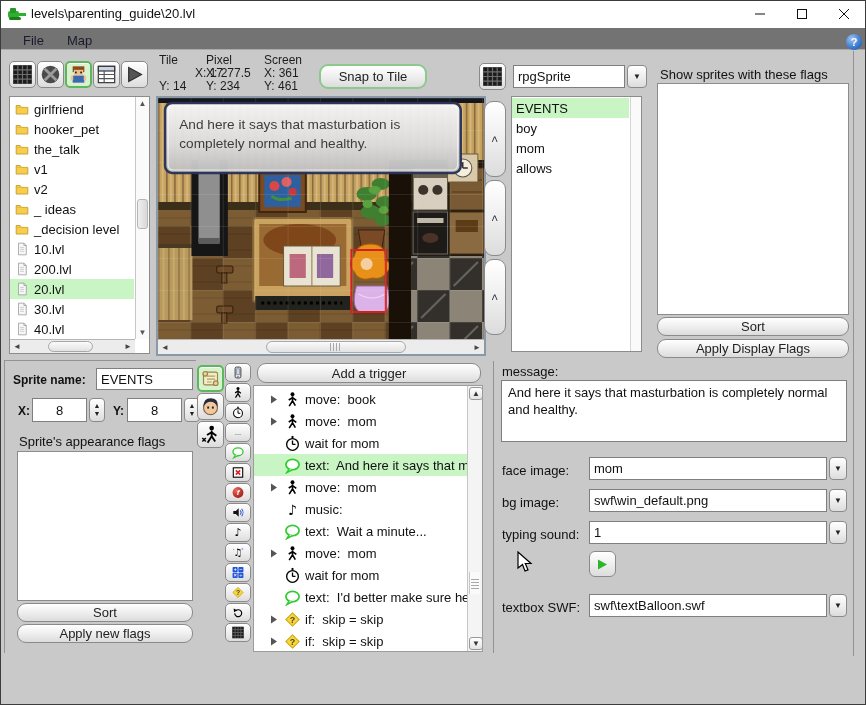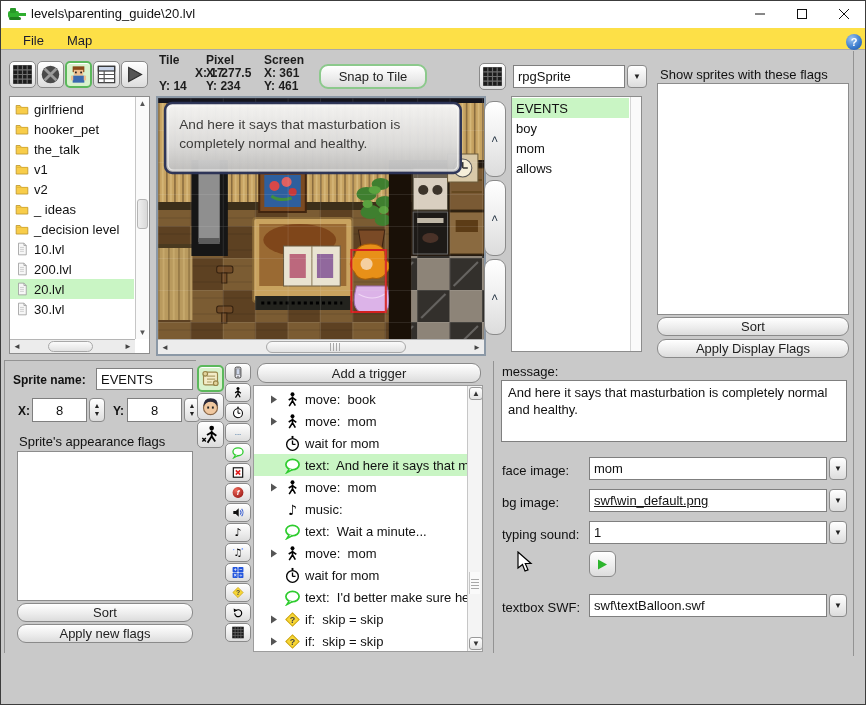--- a/index.html
+++ b/index.html
@@ -6,21 +6,21 @@
   *{box-sizing:border-box;}
   .window{position:relative;width:866px;height:705px;background:#c9c9c9;
     font-family:"Liberation Sans",sans-serif;border:1px solid #3c3c3c;overflow:hidden;}
   
   .titlebar{position:absolute;left:0;top:0;width:100%;height:38px;background:#fff;border-bottom:1px solid #e2e2e2;}
   .app-icon{position:absolute;left:7px;top:6px;width:18px;height:14px;}
   .title-text{position:absolute;left:30px;top:5px;font-size:13px;color:#111;}
   .winbtn{position:absolute;top:0;width:42px;height:26px;display:flex;align-items:center;justify-content:center;background:#fff;border:none;}
   .winbtn svg{width:12px;height:12px;}
   
-  .menubar{position:absolute;left:0;top:27px;width:100%;height:22px;background:#fde047;border-bottom:1px solid #a9a9a9;}
+  .menubar{position:absolute;left:0;top:27px;width:100%;height:22px;background:#737373;border-bottom:1px solid #a9a9a9;}
   .menu-item{position:absolute;top:3px;font-size:13px;color:#1b1b2f;padding:2px 6px;}
   .help-icon{position:absolute;right:3px;top:33px;width:16px;height:16px;border-radius:50%;
     background:radial-gradient(circle at 35% 30%,#9cc4f0,#3f7fd0 55%,#1d4f9c);color:#fff;
     font-size:11px;font-weight:bold;display:flex;align-items:center;justify-content:center;}
   
   .btn{position:absolute;background:linear-gradient(#ffffff,#ededed 55%,#dcdcdc);border:1px solid #8a8a8a;
     border-radius:9px;font-size:13px;color:#222;display:flex;align-items:center;justify-content:center;
     box-shadow:inset 0 1px 0 #fff;}
   .icon-btn{border-radius:5px;padding:2px;}
   .icon-btn svg{width:100%;height:100%;}
@@ -44,21 +44,21 @@
   .vsb .arr{position:absolute;left:0;width:100%;text-align:center;font-size:8px;color:#555;line-height:13px;}
   .vsb .thumb{position:absolute;left:1px;right:1px;background:linear-gradient(90deg,#efefef,#d8d8d8);border:1px solid #b5b5b5;border-radius:3px;}
   .hsb{position:absolute;background:#ececec;border-top:1px solid #b5b5b5;}
   .hsb .arr{position:absolute;top:0;height:100%;display:flex;align-items:center;justify-content:center;font-size:8px;color:#444;width:14px;}
   .hsb .thumb{position:absolute;top:1px;bottom:1px;background:linear-gradient(#fbfbfb,#e2e2e2);border:1px solid #a8a8a8;border-radius:6px;}
   .grip{width:12px;height:8px;background:repeating-linear-gradient(90deg,#a8a8a8 0 1px,transparent 1px 3px);margin:auto;}
   .gripv{width:8px;height:12px;background:repeating-linear-gradient(0deg,#a8a8a8 0 1px,transparent 1px 3px);margin:auto;}
   .sbbtn{position:absolute;background:linear-gradient(#fff,#e3e3e3);border:1px solid #999;border-radius:3px;
     display:flex;align-items:center;justify-content:center;font-size:8px;color:#333;}
   
-  .coord{position:absolute;font-size:12px;font-weight:bold;color:#1d1d1d;}
+  .coord{position:absolute;font-size:12px;font-weight:normal;color:#1d1d1d;}
   
   .combo-arrow{border-radius:4px;font-size:8px;color:#222;}
   
   .spin{border-radius:4px;flex-direction:column;font-size:7px;line-height:8px;color:#222;}
   
   .preview{position:absolute;left:155px;top:95px;width:330px;height:260px;border:2px solid #8b98a6;background:#6b4a2a;}
   .side-collapse{writing-mode:vertical-rl;font-size:11px;color:#123;}
   
   .statusbar{position:absolute;left:0;top:658px;width:100%;height:47px;background:#a8a8a8;border-top:1px solid #7d7d7d;
     font-family:"DejaVu Sans",sans-serif;font-size:12px;color:#101010;}
@@ -262,20 +262,30 @@
         </div>
         <div class="tree-row">
           <span class="ticon">
             <svg viewBox="0 0 18 18">
               <path d="M4.5 1.5 h7 l3 3 v12 h-10 z" fill="#f7f7f7" stroke="#999"></path>
               <path d="M11.5 1.5 v3 h3" fill="none" stroke="#999"></path>
               <path d="M6.5 7h5M6.5 9.5h5M6.5 12h5" stroke="#c4c4c4"></path>
             </svg>
           </span>
           <span class="tlabel">30.lvl</span>
+        </div>
+        <div class="tree-row">
+          <span class="ticon">
+            <svg viewBox="0 0 18 18">
+              <path d="M4.5 1.5 h7 l3 3 v12 h-10 z" fill="#f7f7f7" stroke="#999"></path>
+              <path d="M11.5 1.5 v3 h3" fill="none" stroke="#999"></path>
+              <path d="M6.5 7h5M6.5 9.5h5M6.5 12h5" stroke="#c4c4c4"></path>
+            </svg>
+          </span>
+          <span class="tlabel">40.lvl</span>
         </div>
       </div>
     <div class="vsb" style="right:0;top:0;width:14px;bottom:14px;">
       <span class="arr" style="top:0;">▲</span>
       <div class="thumb" style="top:42%;height:30px;"></div>
       <span class="arr" style="bottom:0;">▼</span>
     </div>
     <div class="hsb" style="left:0;right:14px;bottom:0;height:14px;">
       <span class="arr" style="left:0;">◄</span>
       <div class="thumb" style="left:30%;width:45px;"><span class="grip" style="margin-top:2px;"></span></div>
@@ -757,21 +767,21 @@
   </div>
 
   <span class="lbl" style="left:501px;top:363px;">message:</span>
   <textarea class="tfield" style="left: 500px; top: 379px; width: 346px; height: 62px; resize: none; padding: 3px 6px; line-height: 17px;">And here it says that masturbation is completely normal and healthy.</textarea>
 
   <span class="lbl" style="left:501px;top:462px;">face image:</span>
   <input class="tfield" style="left: 588px; top: 456px; width: 238px; height: 23px;" value="mom">
   <button class="btn combo-arrow" style="left:828px;top:456px;width:18px;height:23px;">▼</button>
 
   <span class="lbl" style="left:501px;top:494px;">bg image:</span>
-  <input class="tfield" style="left: 588px; top: 488px; width: 238px; height: 23px; text-decoration: underline;" value="swf\win_default.png">
+  <input class="tfield" style="left: 588px; top: 488px; width: 238px; height: 23px;" value="swf\win_default.png">
   <button class="btn combo-arrow" style="left:828px;top:488px;width:18px;height:23px;">▼</button>
 
   <span class="lbl" style="left:501px;top:526px;">typing sound:</span>
   <input class="tfield" style="left: 588px; top: 520px; width: 238px; height: 23px;" value="1">
   <button class="btn combo-arrow" style="left:828px;top:520px;width:18px;height:23px;">▼</button>
 
   <button class="btn" style="left:588px;top:550px;width:27px;height:26px;border-radius:6px;">
     <svg width="13" height="13" viewBox="0 0 13 13">
         <path d="M2 1.5 L11 6.5 L2 11.5 Z" fill="#2db52d" stroke="#16741 6" stroke-width="1"></path>
       </svg>

